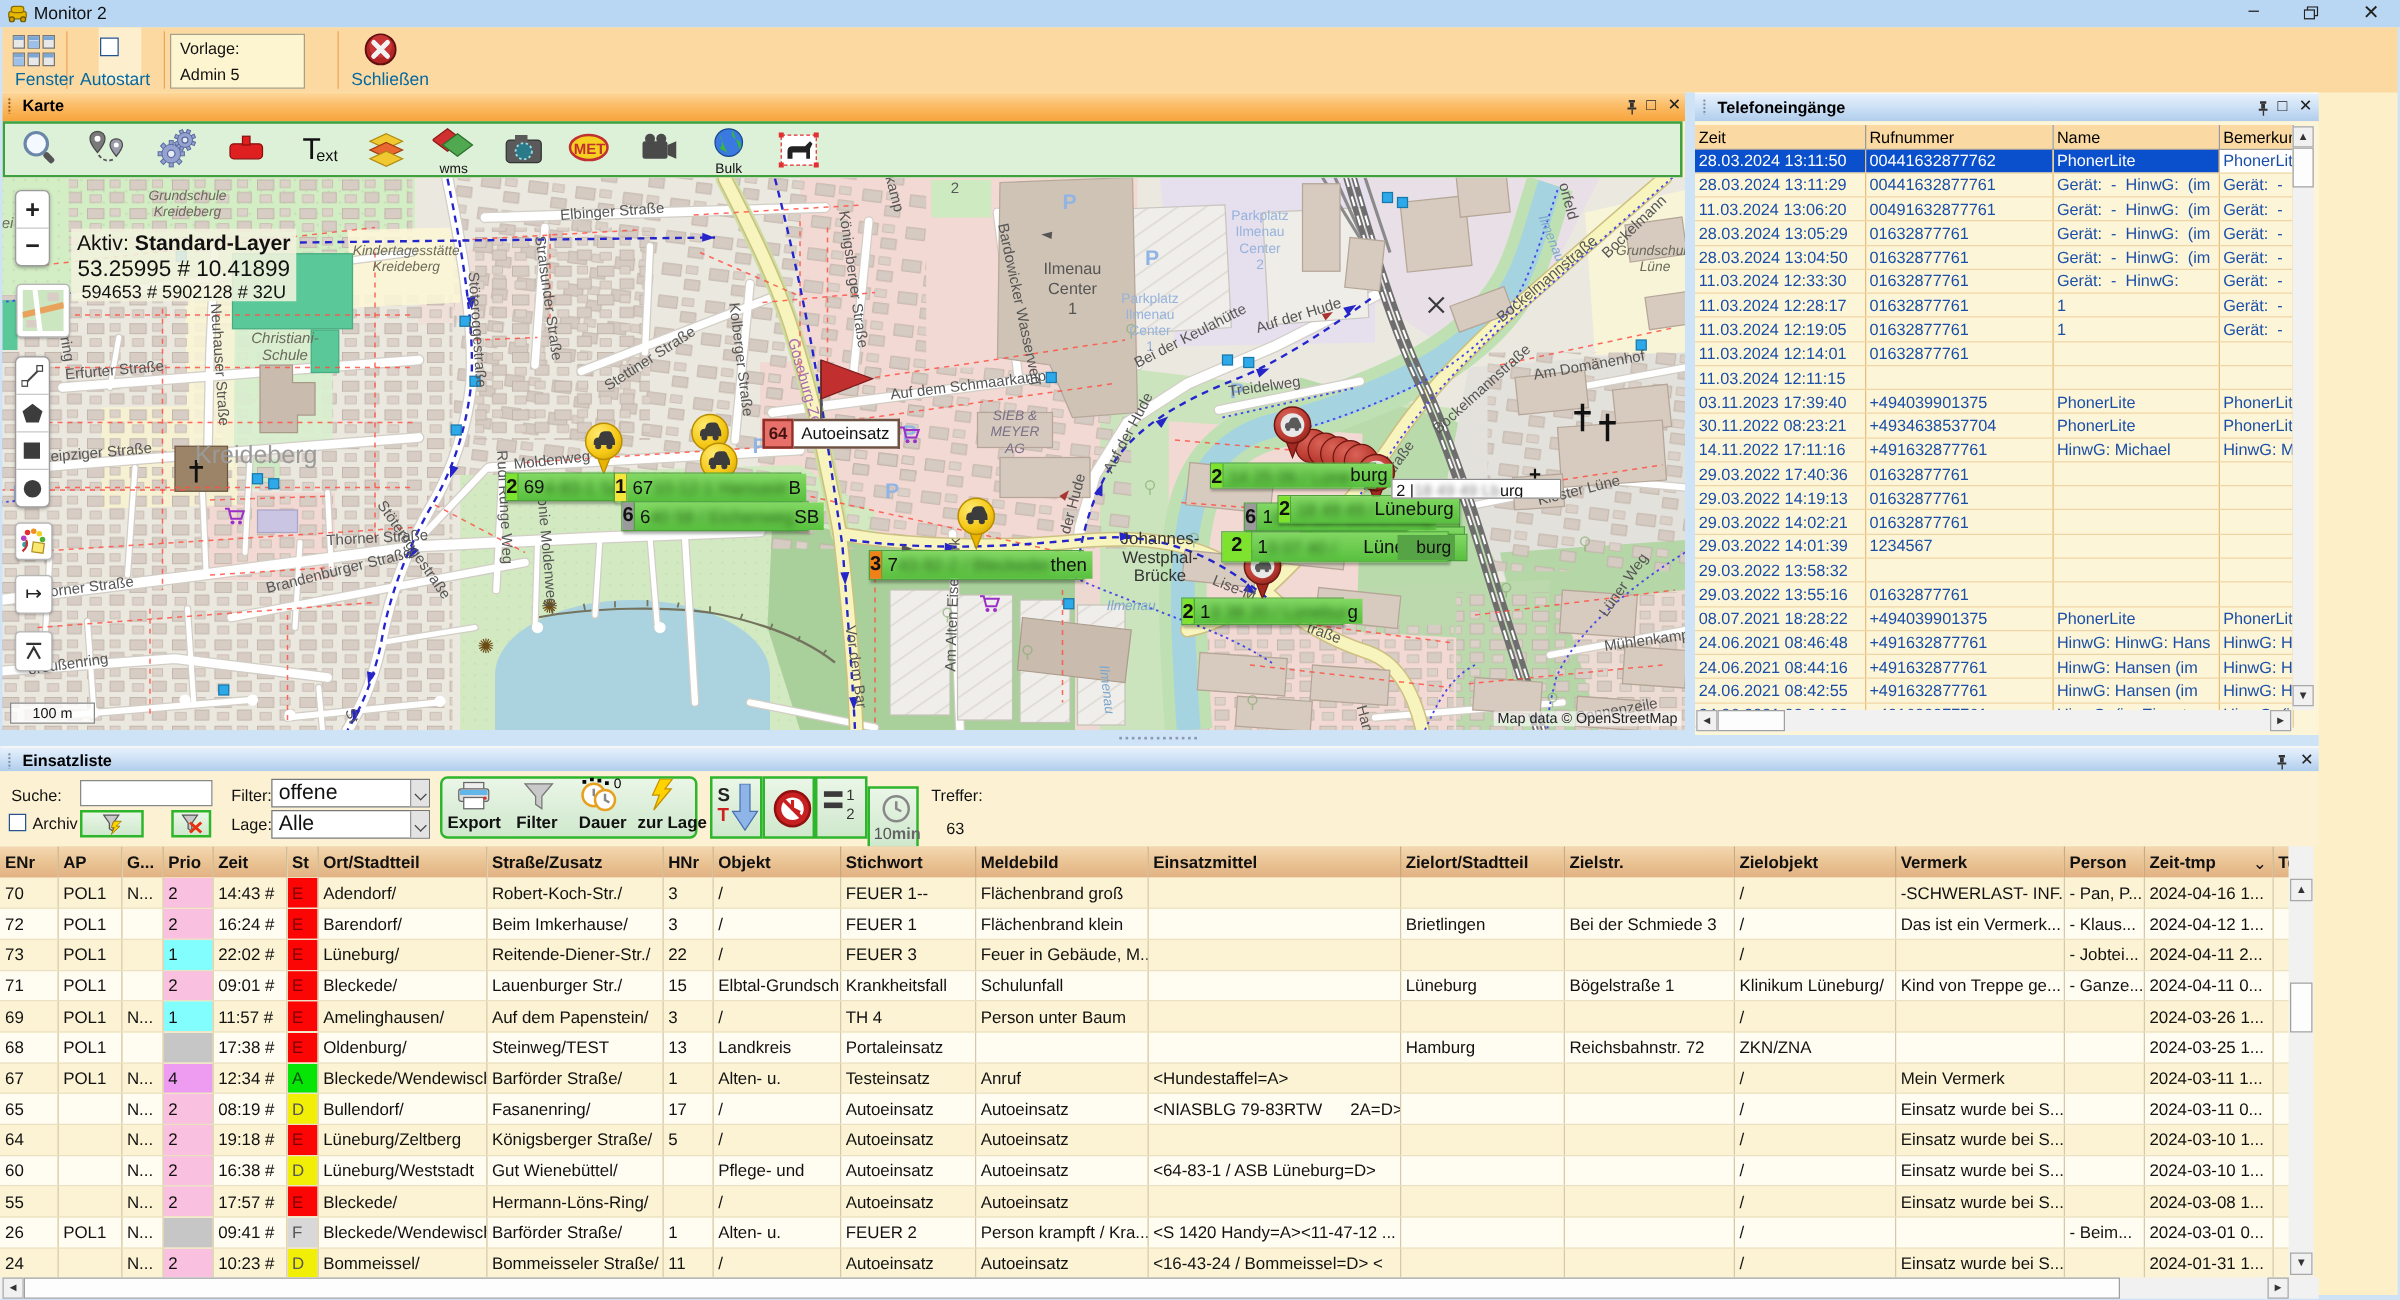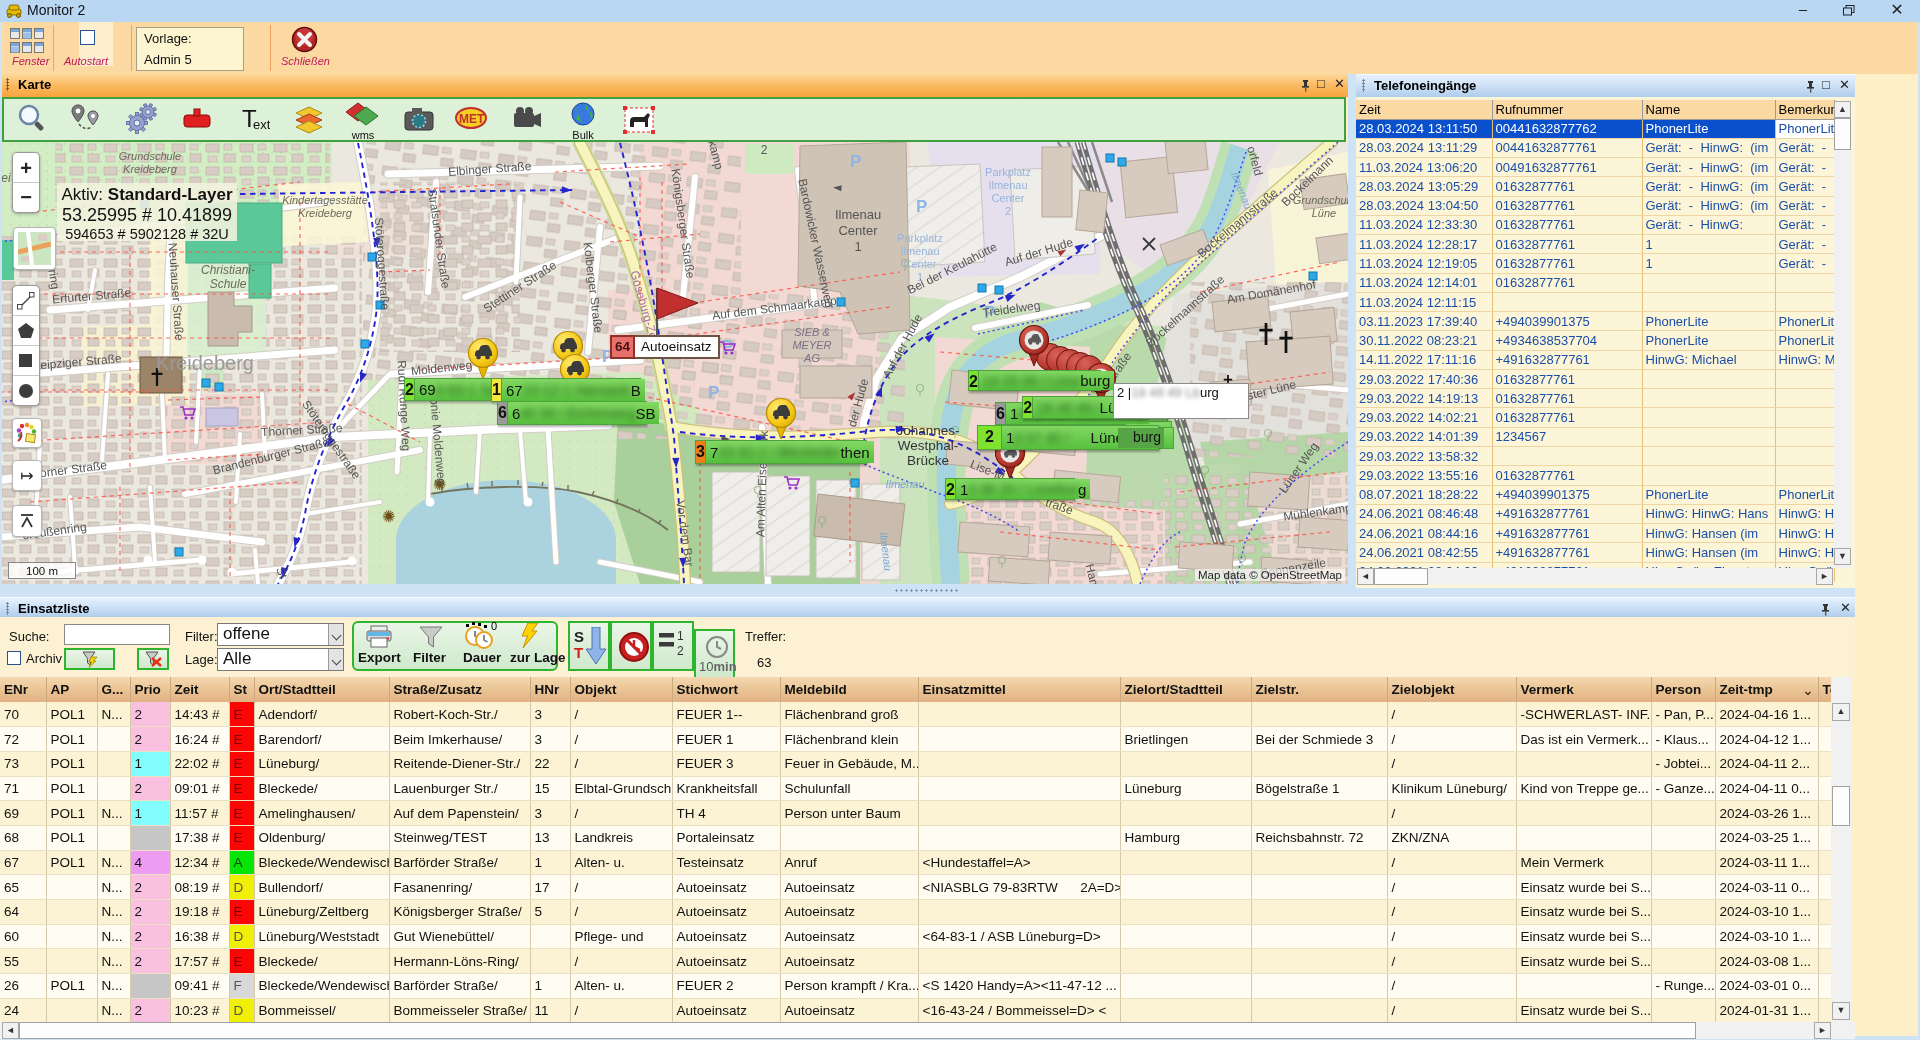--- a/index.html
+++ b/index.html
@@ -4,21 +4,21 @@
 html,body{width:1920px;height:1040px;overflow:hidden;background:#fdf0c9;}
 #win{position:absolute;left:0;top:0;width:1920px;height:1040px;}
 .abs{position:absolute;}
 
 #titlebar{left:0;top:0;width:1920px;height:22px;background:#b9d7f3;font-size:14px;color:#111;}
 #titlebar .t{position:absolute;left:27px;top:2px;}
 .winbtn{position:absolute;top:0px;width:30px;height:20px;text-align:center;font-size:15px;color:#222;}
 
 #toolbar{left:0;top:22px;width:1920px;height:52px;background:#fcd9a1;}
 .tbsep{position:absolute;top:3px;width:1px;height:46px;background:#eda65f;}
-.tblabel{position:absolute;font-size:11px;color:#be185d;font-style:italic;}
+.tblabel{position:absolute;font-size:14px;color:#0369a1;}
 #vorlagebox{position:absolute;left:136px;top:5px;width:108px;height:44px;background:#fdf4d0;border:1px solid #a8a088;font-size:13px;color:#111;padding:2px 6px;}
 #autostarthl{position:absolute;left:79px;top:0px;width:34px;height:44px;background:#fdeecd;}
 #autostartcb{position:absolute;left:80px;top:8px;width:15px;height:15px;background:#fff;border:1px solid #27538c;}
 
 .phead{background:linear-gradient(180deg,#e7f1fc 0%,#cfe2f6 45%,#b0cdec 100%);border-top:1px solid #f5faff;}
 .phead .grip{position:absolute;left:6px;top:4px;width:3px;height:13px;background-image:radial-gradient(circle,#7a8aa0 1px,transparent 1.2px);background-size:3px 3px;}
 .phead .ttl{position:absolute;left:18px;top:3px;font-size:13px;font-weight:bold;color:#000;}
 .phicons{position:absolute;top:2px;font-size:13px;color:#222;}
 
 #karteHead{left:0;top:74px;width:1348px;height:23px;background:linear-gradient(180deg,#fdd79b 0%,#fbba62 50%,#f7a43c 100%);}
@@ -874,21 +874,21 @@
         <span class="body" style="flex:1;">67<span class="blurtxt"> 10-12-1 Hansastr </span><span style="margin-left:auto;">B</span></span>
       </div>
 <div class="glabel" style="left:497px;top:259px;width:150px;height:24px;">
         <span class="bdg" style="background:#9a9a9a;color:#111;">6</span>
         <span class="body" style="flex:1;">6<span class="blurtxt"> 40 58 / Eichenweg </span><span style="margin-left:auto;">SB</span></span>
       </div>
 <div class="glabel" style="left:695px;top:298px;width:172px;height:24px;">
         <span class="bdg" style="background:#f08018;color:#111;">3</span>
         <span class="body" style="flex:1;">7<span class="blurtxt"> 43-92-2 / Bleckeder </span><span style="margin-left:auto;">then</span></span>
       </div>
-<div style="position:absolute;left:1113px;top:241px;width:136px;height:36px;background:#fff;border:1px solid #8a8a8a;font-size:13px;color:#111;line-height:18px;white-space:nowrap;overflow:hidden;padding:0 3px;">2 |<span style="filter:blur(2px);color:#888;">18 49 49 Lb</span>urg</div>
+<div style="position:absolute;left:1113px;top:241px;width:136px;height:16px;background:#fff;border:1px solid #8a8a8a;font-size:13px;color:#111;line-height:18px;white-space:nowrap;overflow:hidden;padding:0 3px;">2 |<span style="filter:blur(2px);color:#888;">18 49 49 Lb</span>urg</div>
 </div>
 
   <div class="abs bluegap" style="left:1348px;top:74px;width:8px;height:523px;"></div>
   <div class="abs bluegap" style="left:0;top:584px;width:1855px;height:13px;"></div>
   <div class="abs bluegap" style="left:0;top:1036px;width:1920px;height:4px;"></div>
   <div class="abs bluegap" style="left:0;top:22px;width:2px;height:1018px;"></div>
   <div class="abs bluegap" style="left:1918px;top:22px;width:2px;height:1018px;"></div>
   <div class="abs" style="left:894px;top:588px;width:64px;height:5px;background-image:radial-gradient(circle,#8a9ab0 1px,transparent 1.3px);background-size:5px 5px;"></div>
 
   <div id="phoneHead" class="abs phead">
@@ -1474,21 +1474,21 @@
             <td>Barförder Straße/</td>
             <td>1</td>
             <td>Alten- u.</td>
             <td>FEUER 2</td>
             <td>Person krampft / Kra...</td>
             <td>&lt;S 1420 Handy=A&gt;&lt;11-47-12 ...</td>
             <td></td>
             <td></td>
             <td>/</td>
             <td></td>
-            <td>- Runge...</td>
+            <td>- Beim...</td>
             <td>2024-03-01 0...</td>
             <td></td>
           </tr>
 <tr class="odd">
             <td>24</td>
             <td></td>
             <td>N...</td>
             <td class="prio2">2</td>
             <td>10:23 #</td>
             <td class="stD">D</td>

